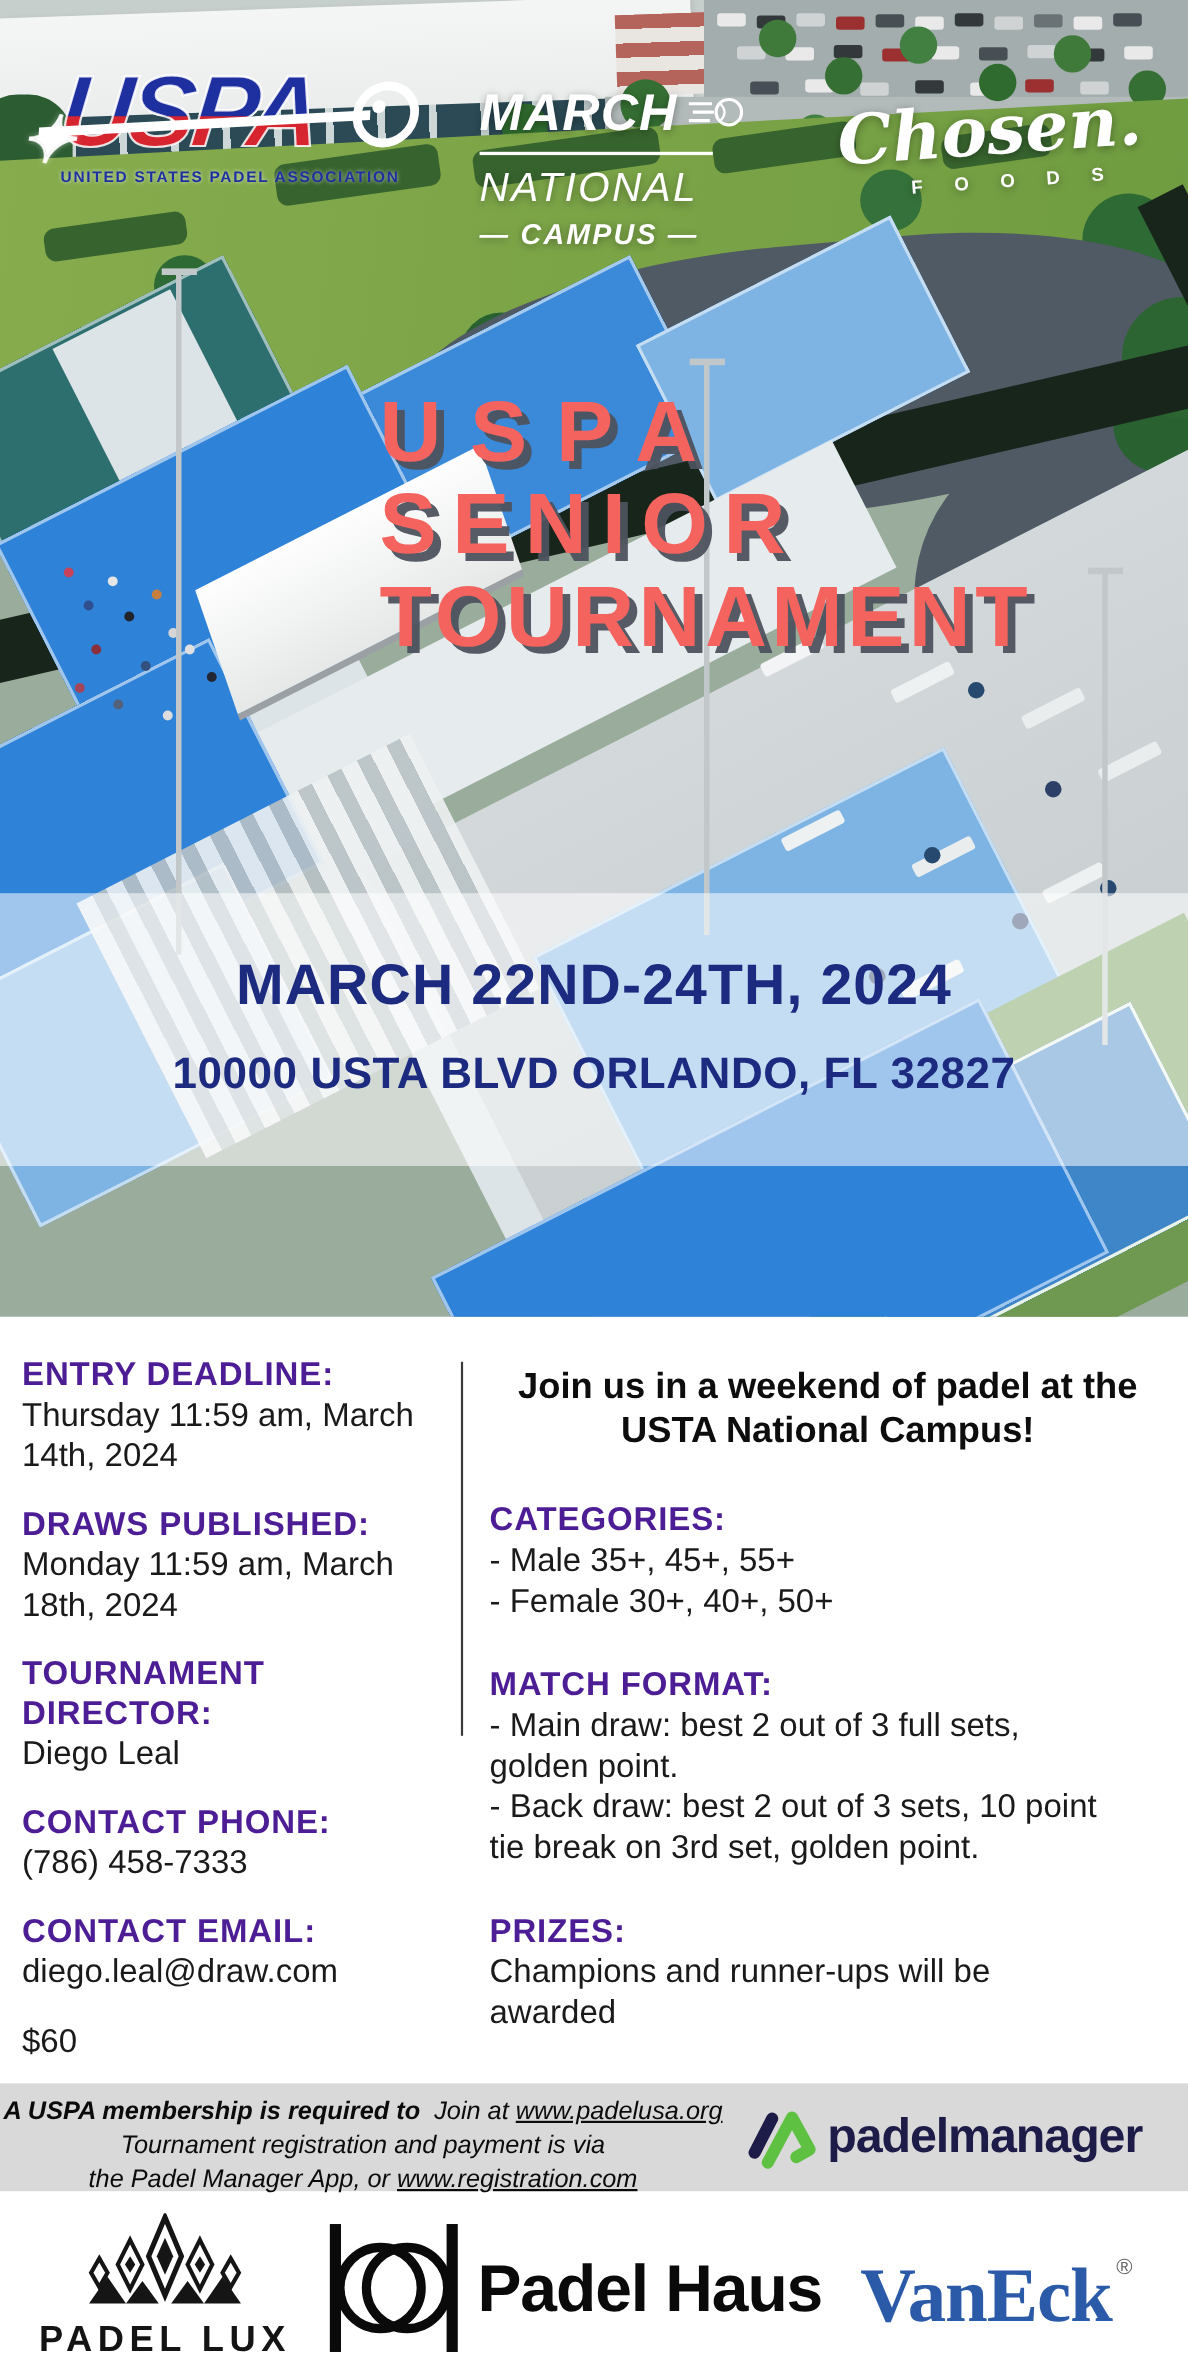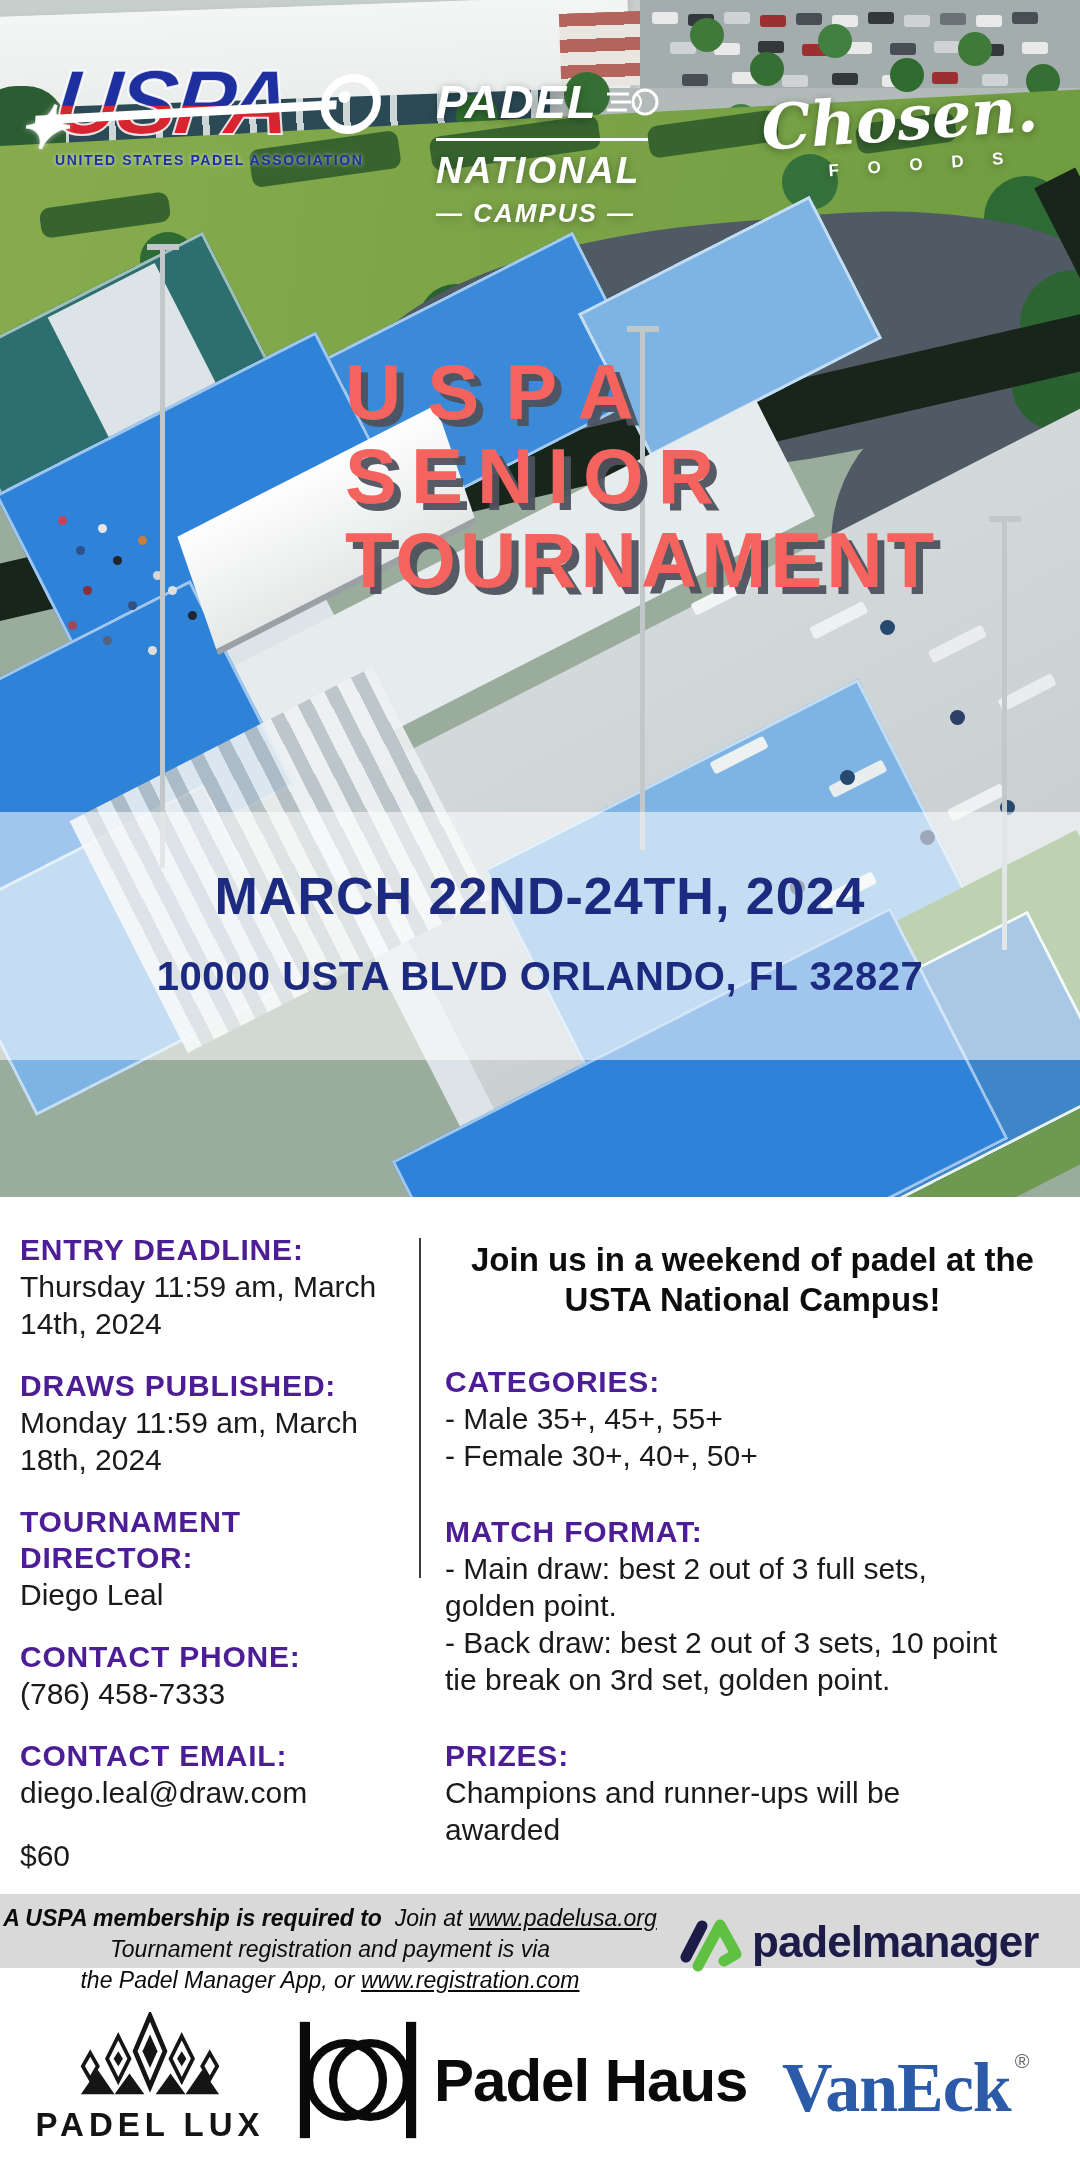--- a/index.html
+++ b/index.html
@@ -83,21 +83,21 @@
   .uspa-blue{position:absolute;left:0;top:0;color:#1e2f9f;clip-path:inset(0 0 46% 0);}
   .uspa-stripe{position:absolute;left:-18px;top:52px;width:300px;height:9px;background:#fff;transform:rotate(-3deg);}
   .uspa-racket{position:absolute;right:-16px;top:18px;width:44px;height:44px;border:8px solid #fff;border-radius:50%;}
   .uspa-ball{position:absolute;left:9px;top:9px;width:12px;height:12px;border-radius:50%;background:#fff;}
   .uspa-star{position:absolute;left:-34px;top:26px;color:#fff;font-size:58px;text-shadow:0 0 6px rgba(255,255,255,.8);}
   .uspa-caption{margin-top:4px;font-size:14px;font-weight:bold;color:#1e2f9f;letter-spacing:1.6px;white-space:nowrap;text-shadow:0 0 4px rgba(255,255,255,.7);}
   .logo-usta{left:436px;top:74px;width:240px;color:#fff;text-shadow:0 2px 8px rgba(0,0,0,.35);}
   .usta-row{display:flex;align-items:center;gap:10px;}
   .usta-word{font-style:italic;font-weight:bold;font-size:47px;letter-spacing:1px;}
   .usta-line{width:212px;height:3px;background:#fff;margin:9px 0;}
-  .usta-national{font-style:italic;font-weight:bold;font-size:37px;letter-spacing:2px;}
+  .usta-national{font-style:italic;font-weight:normal;font-size:37px;letter-spacing:2px;}
   .usta-campus{font-style:italic;font-weight:bold;font-size:26px;letter-spacing:2px;margin-top:6px;}
   .logo-chosen{left:762px;top:86px;width:280px;color:#fff;transform:rotate(-4deg);text-shadow:0 2px 8px rgba(0,0,0,.35);}
   .chosen-script{font-family:"DejaVu Serif","Liberation Serif",serif;font-style:italic;font-weight:bold;font-size:62px;line-height:66px;}
   .chosen-foods{font-size:17px;font-weight:bold;letter-spacing:12px;margin:4px 0 0 64px;}
 
   
   .hero-title{left:345px;top:350px;width:680px;color:#f4635e;font-weight:bold;font-size:78px;line-height:84px;
               text-shadow:7px 7px 0 rgba(77,82,94,.95);white-space:nowrap;}
   .ls-a{letter-spacing:26px;} .ls-b{letter-spacing:14px;} .ls-c{letter-spacing:4px;}
   .hero-date{margin-top:54px;font-size:52px;font-weight:bold;letter-spacing:1px;color:#1c2b80;}
@@ -108,21 +108,21 @@
   .grp{margin-bottom:26px;}
   .lbl{font-size:30px;font-weight:bold;color:#4c1d95;letter-spacing:.8px;line-height:36px;}
   .val{font-size:30px;color:#1a1a1a;line-height:37px;}
   .divider{left:419px;top:1238px;width:2px;height:340px;background:#3a3a3a;}
   .col-right{left:445px;top:1232px;width:615px;}
   .headline{font-size:33px;font-weight:bold;color:#0d0d0d;text-align:center;line-height:40px;margin:8px 0 44px 0;}
   .sec{margin-bottom:40px;}
   .sec .lines{width:580px;}
 
   
-  .graybar{left:0;top:1894px;width:1080px;height:74px;background:#d9d9d9;}
+  .graybar{left:0;top:1894px;width:1080px;height:98px;background:#d9d9d9;}
   .bar-text{position:absolute;left:0;top:9px;width:660px;text-align:center;font-style:italic;font-size:23px;line-height:31px;color:#0b0b0b;}
   .bar-bold{font-weight:bold;}
   .bar-link{text-decoration:underline;cursor:pointer;}
   .pm-logo{position:absolute;left:678px;top:18px;display:flex;align-items:center;gap:10px;}
   .pm-text{font-size:44px;font-weight:bold;letter-spacing:-1px;color:#1d1b47;}
 
   
   .sp-lux{left:25px;top:2012px;width:250px;text-align:center;}
   .lux-label{margin-top:6px;font-size:33px;font-weight:600;letter-spacing:5px;color:#141414;white-space:nowrap;}
   .sp-haus{left:298px;top:2018px;display:flex;align-items:center;gap:16px;}
@@ -199,21 +199,21 @@
         <div class="uspa-stripe"></div>
         <div class="uspa-racket">
           <div class="uspa-ball"></div>
         </div>
       </div>
       <div class="uspa-caption">UNITED STATES PADEL ASSOCIATION</div>
     </div>
 
     <div class="abs logo-usta">
       <div class="usta-row">
-        <span class="usta-word">PADEL</span>
+        <span class="usta-word">MARCH</span>
         <svg width="52" height="36" viewBox="0 0 52 36">
           <line x1="0" y1="10" x2="22" y2="10" stroke="#fff" stroke-width="3"></line>
           <line x1="4" y1="18" x2="24" y2="18" stroke="#fff" stroke-width="3"></line>
           <line x1="0" y1="26" x2="20" y2="26" stroke="#fff" stroke-width="3"></line>
           <circle cx="38" cy="18" r="12" fill="none" stroke="#fff" stroke-width="3"></circle>
           <path d="M30 10 Q38 18 30 26" fill="none" stroke="#fff" stroke-width="2"></path>
         </svg>
       </div>
       <div class="usta-line"></div>
       <div class="usta-national">NATIONAL</div>

